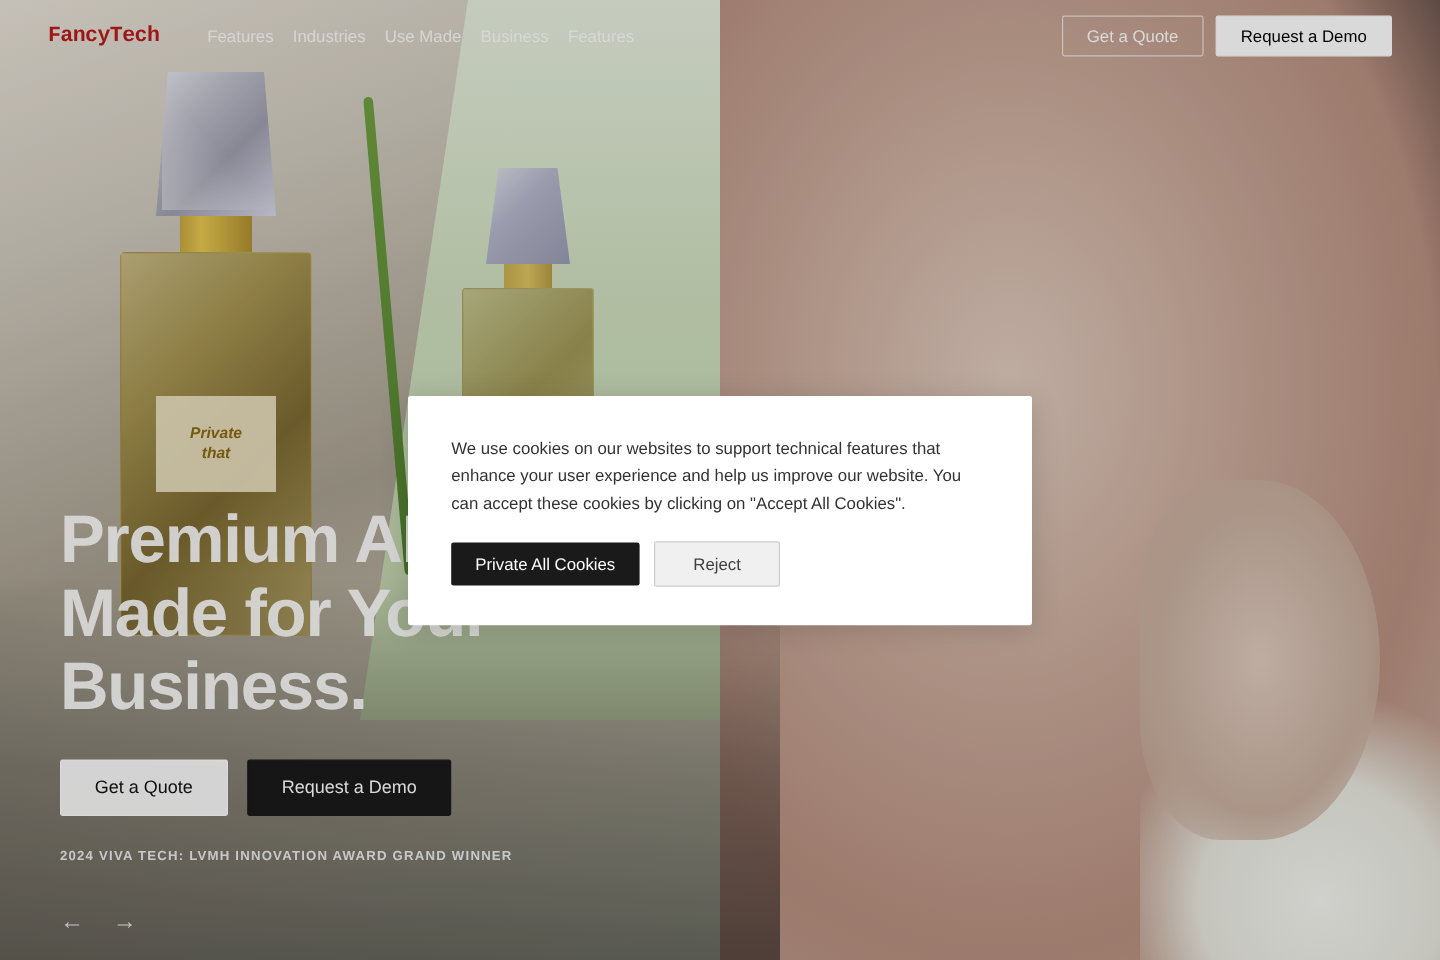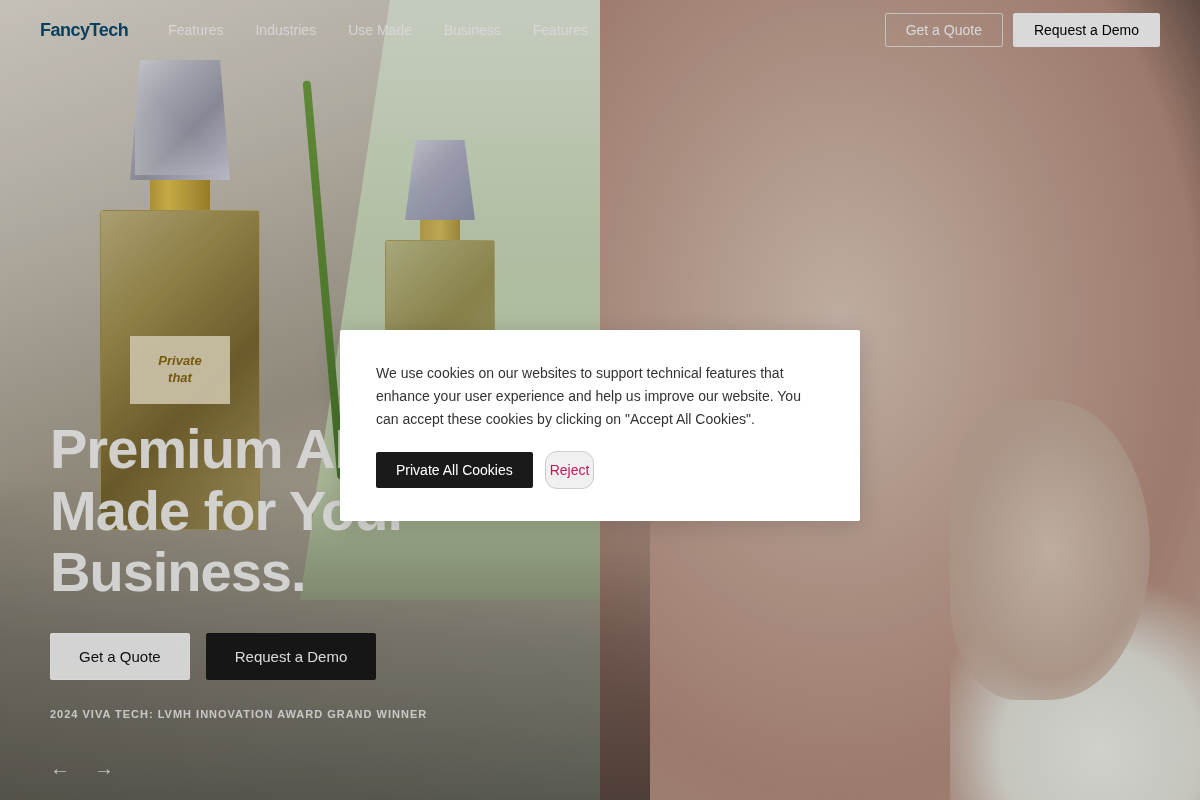--- a/index.html
+++ b/index.html
@@ -81,21 +81,21 @@
       border: 1px solid rgba(200,180,100,0.5);
     }
 
     .bottle-main .label {
       position: absolute;
       top: 50%;
       left: 50%;
       transform: translate(-50%, -50%);
       background: rgba(240,230,200,0.9);
       width: 100px;
-      height: 68px;
+      height: 80px;
       display: flex;
       flex-direction: column;
       align-items: center;
       justify-content: center;
       font-size: 13px;
       font-style: italic;
       color: #8b6914;
       font-weight: 600;
       line-height: 1.3;
       text-align: center;
@@ -196,29 +196,30 @@
       display: flex;
       align-items: center;
       padding: 0 40px;
       z-index: 10;
       background: transparent;
     }
 
     .nav-logo {
       font-size: 18px;
       font-weight: 700;
-      color: #0c4a6e;
+      color: #b91c1c;
       letter-spacing: -0.5px;
       margin-right: 40px;
       white-space: nowrap;
+      font-family: Liberation Mono, monospace;
     }
 
     .nav-links {
       display: flex;
-      gap: 32px;
+      gap: 16px;
       flex: 1;
     }
 
     .nav-link {
       color: rgba(255,255,255,0.9);
       font-size: 14px;
       font-weight: 400;
       cursor: pointer;
       white-space: nowrap;
     }
@@ -368,26 +369,26 @@
       border: none;
       padding: 10px 20px;
       font-size: 14px;
       font-weight: 500;
       cursor: pointer;
       border-radius: 2px;
     }
 
     .btn-reject {
       background: #f0f0f0;
-      color: #be185d;
+      color: #404040;
       border: 1px solid #ccc;
-      padding: 10px 4px;
+      padding: 10px 32px;
       font-size: 14px;
       cursor: pointer;
-      border-radius: 12px;
+      border-radius: 2px;
     }
 
     
     .bottle-2 {
       position: absolute;
       right: 100px;
       top: 140px;
       width: 120px;
       height: 300px;
       opacity: 0.85;

